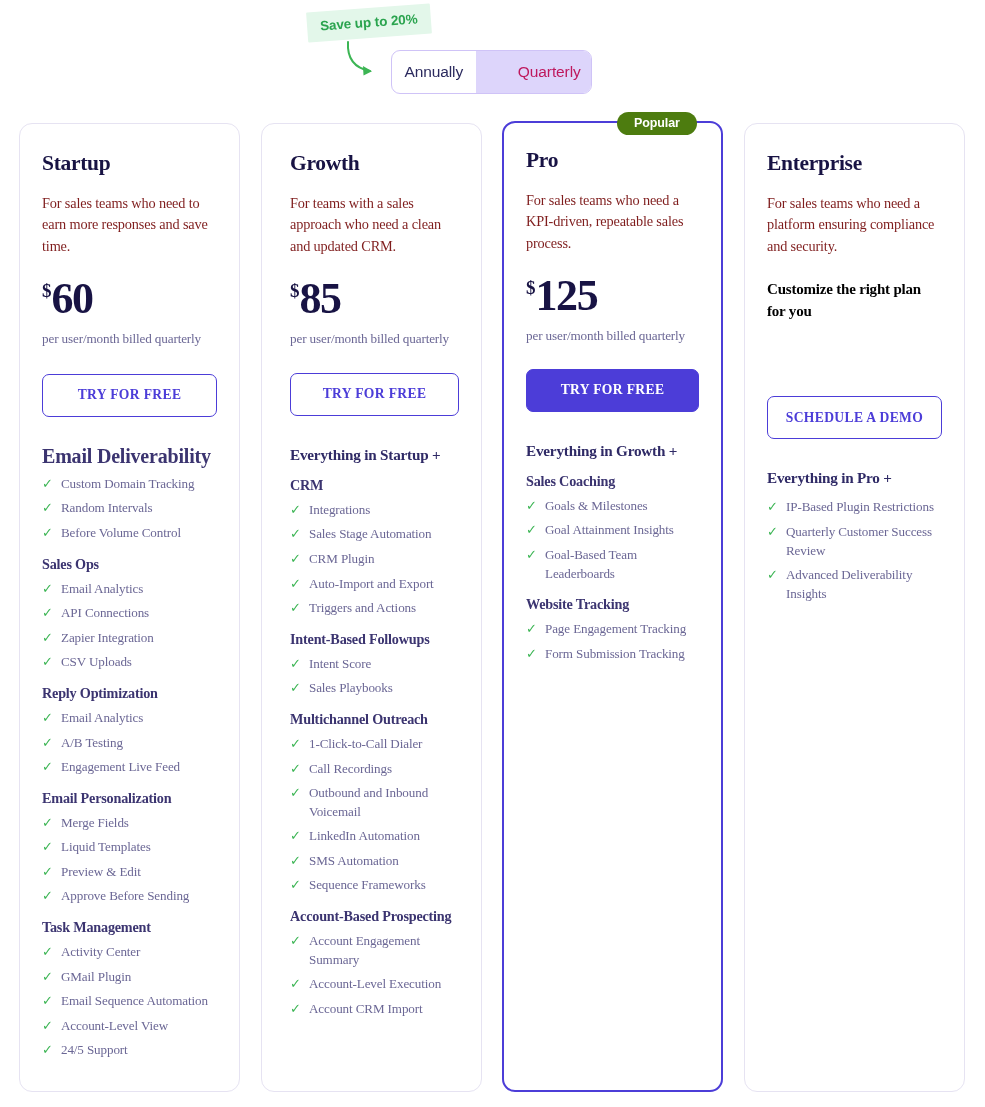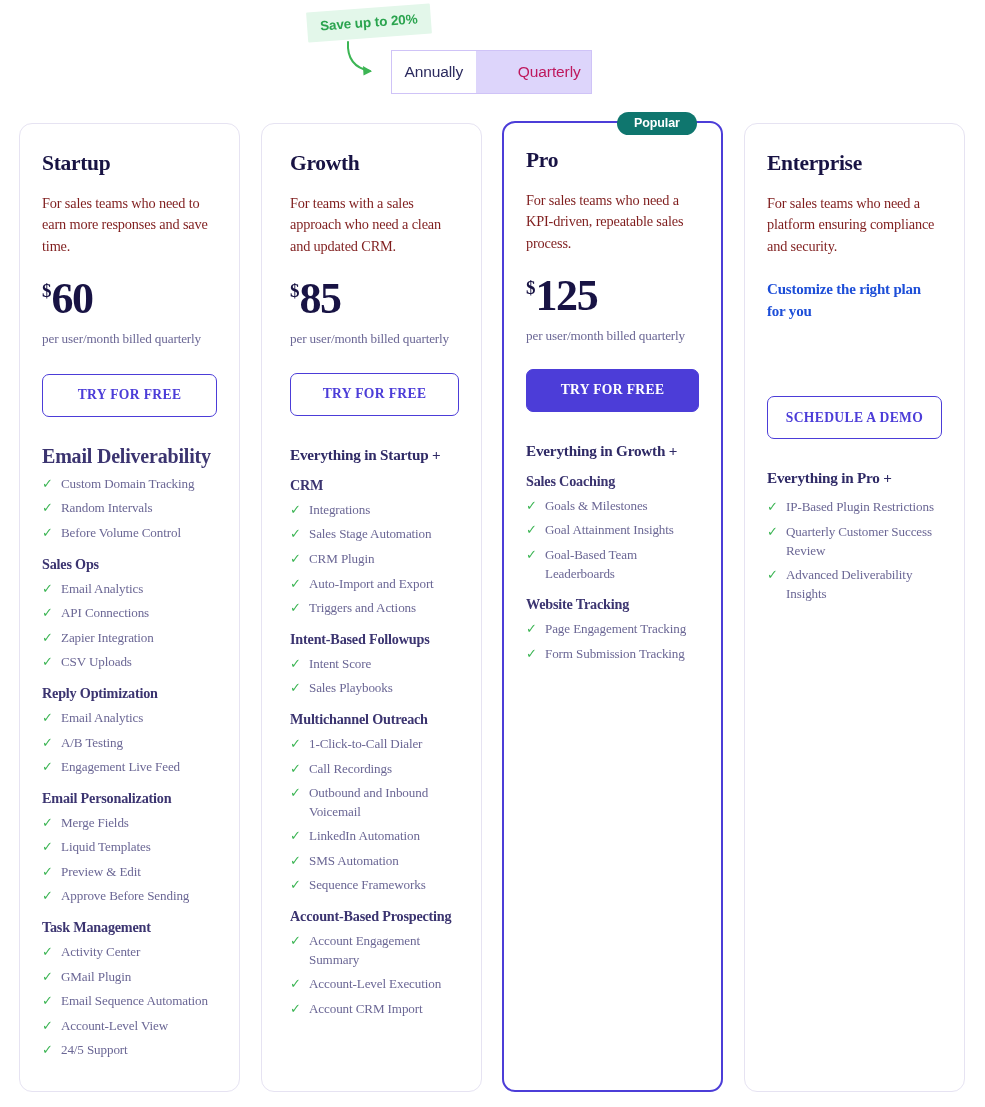--- a/index.html
+++ b/index.html
@@ -21,21 +21,21 @@
     letter-spacing: -0.1px;
     white-space: nowrap;
     border-radius: 1px;
   }
   .arrow-svg { position: absolute; left: 342px; top: 38px; }
 
   
   .toggle {
     position: absolute; left: 391px; top: 50px;
     width: 201px; height: 44px;
-    border: 1.6px solid #cfc3f7; border-radius: 0;
+    border: 1.6px solid #cfc3f7; border-radius: 9px;
     background: #ffffff; display: flex; overflow: hidden;
   }
   .toggle-opt {
     flex: 1; display: flex; align-items: center; justify-content: center;
     font-size: 15.5px; color: #2b2a5e; cursor: pointer;
     letter-spacing: -0.1px;
   }
   .toggle-opt.active { background: #ddd5fb; color: #be185d; padding-left: 32px; }
 
   
@@ -47,21 +47,21 @@
     border-radius: 13px;
     padding: 0 22px;
   }
   .card.c1 { left: 19px;  width: 221px; }
   .card.c2 { left: 261px; width: 221px; padding-left: 28px; }
   .card.c3 { left: 502px; width: 221px; border: 2.2px solid #4c3dd8; top: 121px; height: 971px; }
   .card.c4 { left: 744px; width: 221px; }
 
   .popular-badge {
     position: absolute; left: 617px; top: 112px;
-    background: #0f766e; color: #ffffff;
+    background: #4d7c0f; color: #ffffff;
     font-size: 12.5px; font-weight: bold;
     padding: 4px 17px 5px 17px;
     border-radius: 12px;
     letter-spacing: -0.1px;
     z-index: 5;
   }
 
   .plan-name {
     font-size: 21.5px; font-weight: bold; color: #181344;
     margin-top: 27px; letter-spacing: -0.3px;
@@ -74,21 +74,21 @@
   .price-row {
     display: flex; align-items: baseline; margin-top: 20px;
     color: #181344;
   }
   .price-cur { font-size: 19px; font-weight: bold; position: relative; top: -16px; }
   .price-amt { font-size: 44px; font-weight: bold; letter-spacing: -1.4px; line-height: 1; }
   .price-note {
     font-size: 13.2px; color: #6b6795; margin-top: 10px; letter-spacing: -0.15px;
   }
   .custom-note {
-    font-size: 15px; font-weight: bold; color: #1d4ed8;
+    font-size: 15px; font-weight: bold; color: #000000;
     line-height: 1.45; margin-top: 22px; letter-spacing: -0.2px;
   }
 
   .cta {
     display: flex; align-items: center; justify-content: center;
     height: 43px; margin-top: 26px;
     border: 1.5px solid #4c3dd8; border-radius: 7px;
     color: #4c3dd8; background: #ffffff;
     font-size: 13.6px; font-weight: bold; letter-spacing: 0.35px;
     cursor: pointer;

